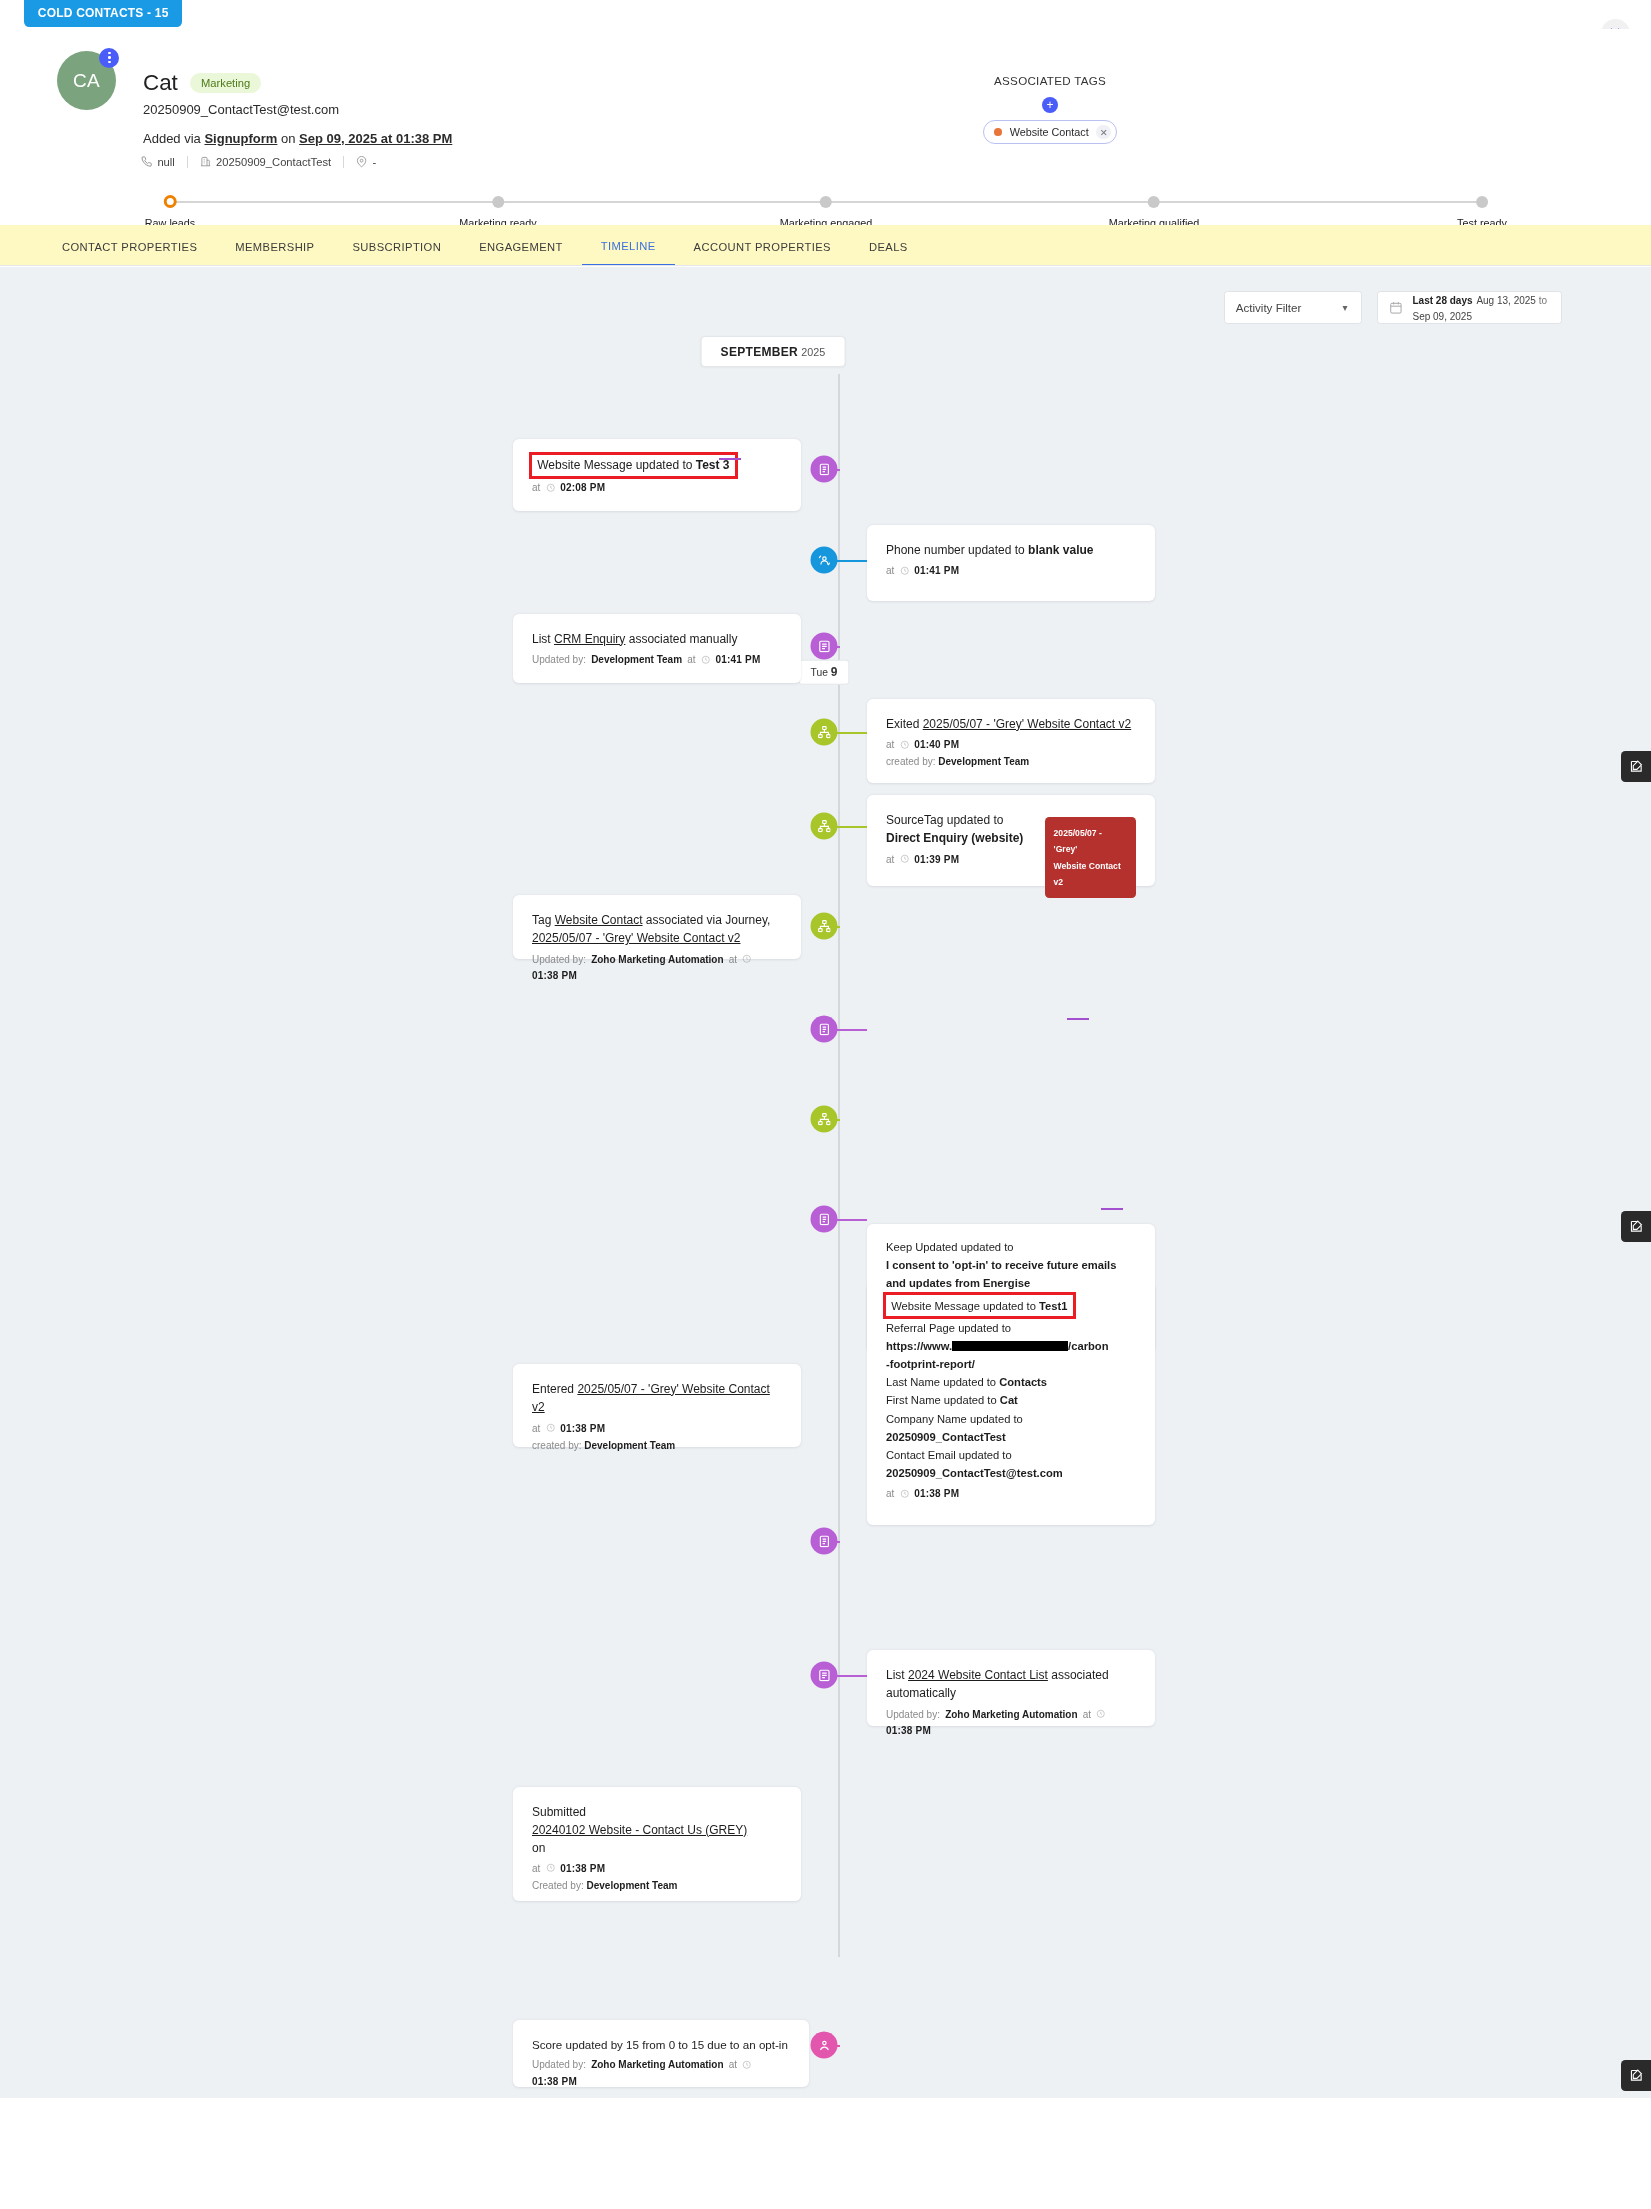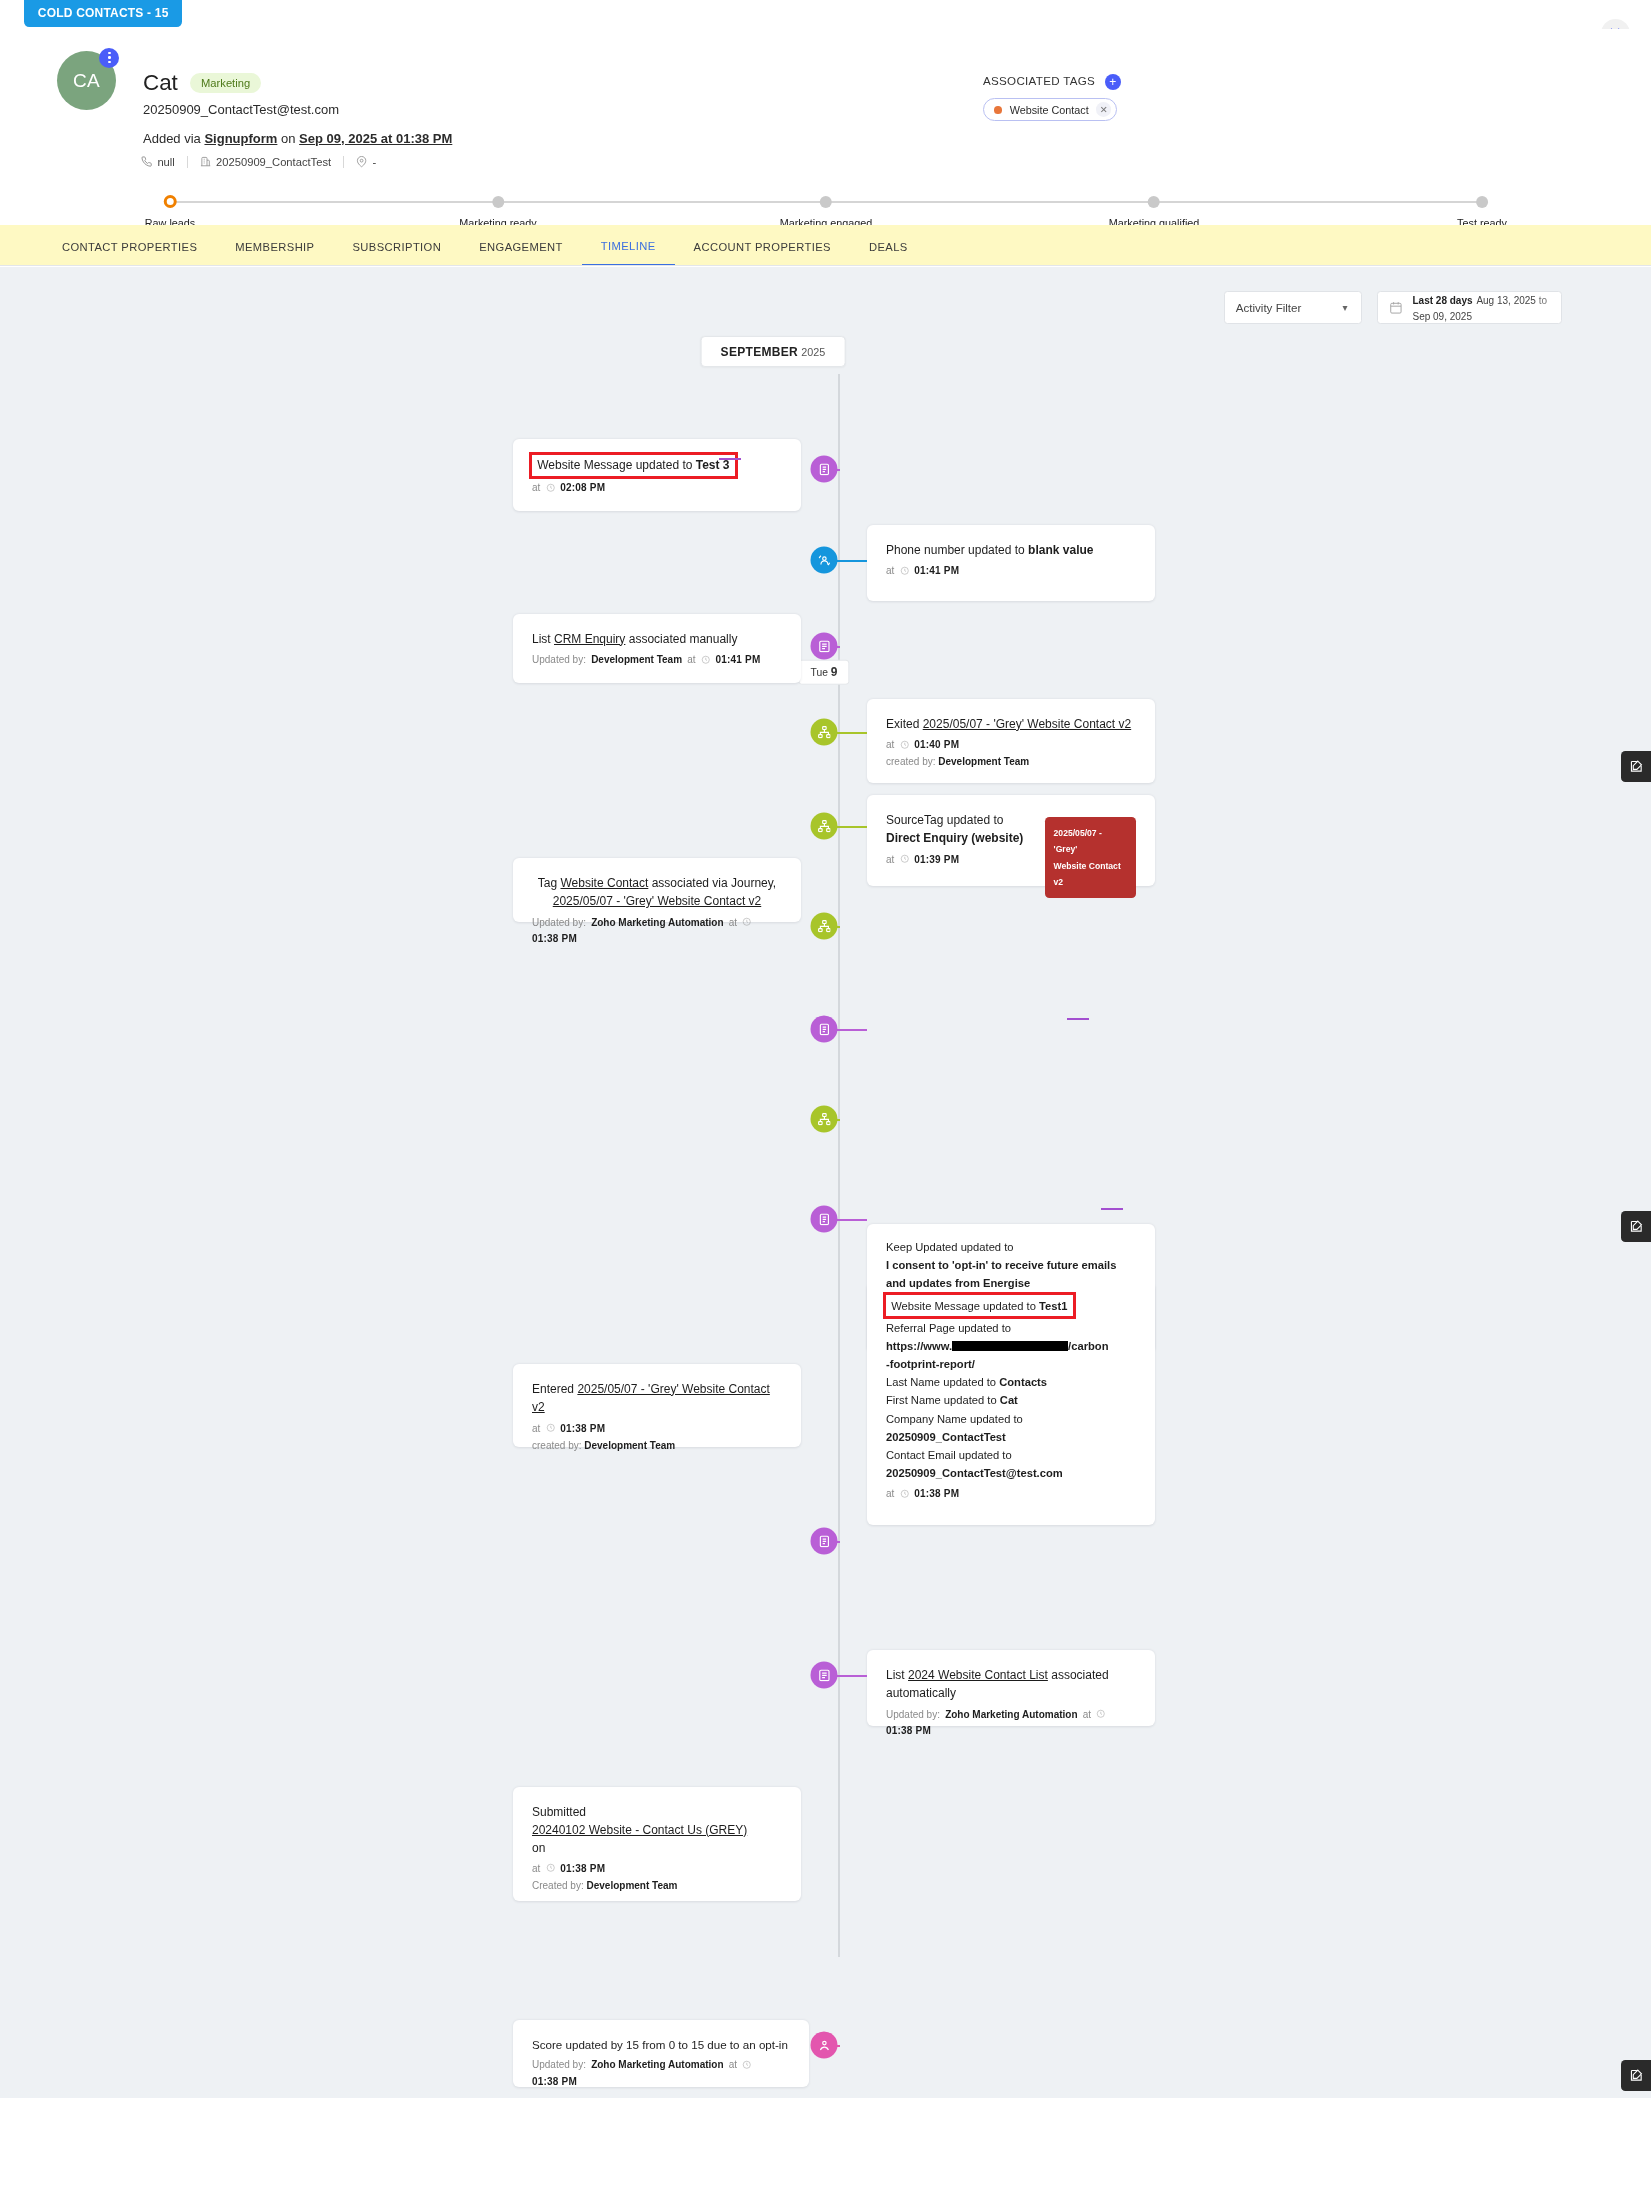--- a/index.html
+++ b/index.html
@@ -57,21 +57,21 @@
   .hd-added u { text-decoration:underline; font-weight:700; }
   .hd-meta {
     position:absolute; left:141px; top:127px;
     display:flex; align-items:center; gap:0; font-size:11.2px; color:#444;
   }
   .hd-meta .item { display:flex; align-items:center; gap:5.2px; padding:0 12px 0 0;}
   .hd-meta .sep { width:0.9px; height:12px; background:#d8d8d8; margin-right:12px;}
   .ico { opacity:.65; display:inline-flex; }
 
   .tags-wrap { position:absolute; left:983px; top:45px; }
-  .tags-title-row { display:flex; gap:9.5px; }
+  .tags-title-row { display:flex; align-items:center; gap:9.5px;flex-direction:column; }
   .tags-title { font-size:11.6px; color:#333; letter-spacing:0.3px; }
   .tag-add {
     width:16.3px; height:16.3px; border-radius:50%; background:#4a5df9; color:#fff;
     font-size:12px; display:flex; align-items:center; justify-content:center; line-height:1;
     cursor:pointer;
   }
   .tag-pill {
     margin-top:7.7px; display:inline-flex; align-items:center; gap:7.7px;
     border:0.9px solid #b9c0f2; border-radius:12px;
     padding:3.4px 5.2px 3.4px 10.3px; font-size:10.8px; color:#2b2b2b; background:#fff;
@@ -471,21 +471,21 @@
     <div class="connector" style="left:836px; top:559px; width:31px; background:#a8c52a;"></div>
     <div class="node" style="left:824px; top:559px; background:#a8c52a;">
       <svg viewBox="0 0 24 24" fill="none" stroke="#fff" stroke-width="2">
           <rect x="9" y="2" width="6" height="5" rx="1"></rect>
           <rect x="2" y="16" width="6" height="5" rx="1"></rect>
           <rect x="16" y="16" width="6" height="5" rx="1"></rect>
           <path d="M12 7v5M5 16v-4h14v4"></path>
         </svg>
     </div>
 
-    <div class="card left" style="left:513px; top:591px; height:64px;text-align:center;">
+    <div class="card left" style="left:513px; top:628px; height:64px;">
       <div class="c-title">
         <span>Tag </span><u>Website Contact</u><span> associated via Journey,</span><br>
         <u>2025/05/07 - 'Grey' Website Contact v2</u>
       </div>
       <div class="c-sub">
         <span>Updated by:</span>
         <b>Zoho Marketing Automation</b>
         <span>at</span>
         <span class="clk">
             <svg width="9.5" height="9.5" viewBox="0 0 24 24" fill="none" stroke="#888" stroke-width="2">

